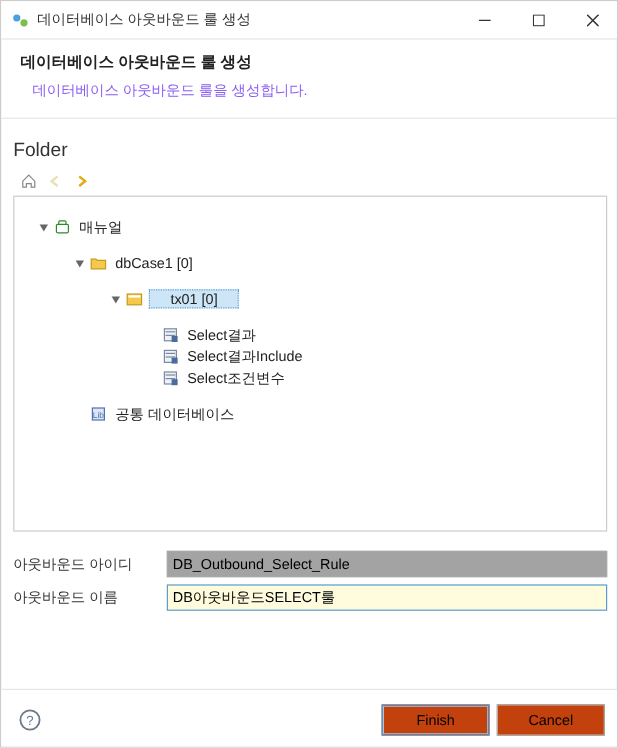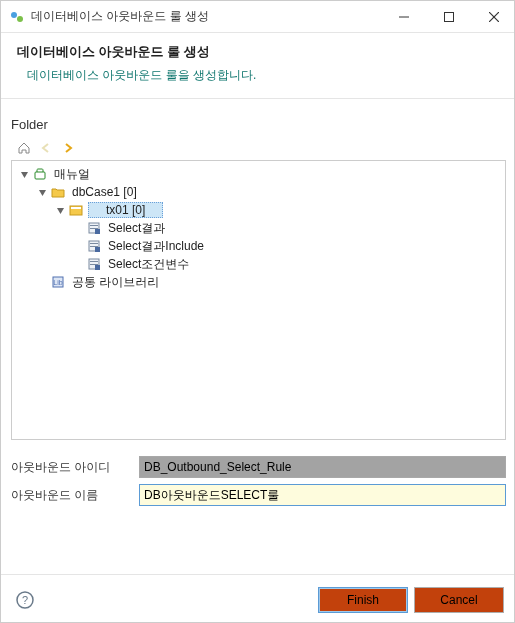--- a/index.html
+++ b/index.html
@@ -6,30 +6,30 @@
   body { margin: 0; background: #fff; width: 515px; height: 623px; overflow: hidden; border: 1px solid #ccc; }
   
   .titlebar { height: 32px; display: flex; align-items: center; padding: 0 0 0 8px; background: #fff; border-bottom: 1px solid #e5e5e5; }
   .titlebar .icon-slot { width: 16px; height: 16px; margin-right: 6px; display: inline-flex; }
   .titlebar .title-text { font-size: 12px; color: #333; flex: 1; }
   .titlebar .win-controls { display: flex; }
   .titlebar .win-btn { width: 45px; height: 30px; display: flex; align-items: center; justify-content: center; cursor: default; }
   
   .header-section { padding: 10px 16px 14px 16px; border-bottom: 1px solid #e5e5e5; }
   .header-title { font-size: 13px; font-weight: bold; color: #222; margin-bottom: 6px; }
-  .header-subtitle { font-size: 12px; color: #0f766e; padding-left: 10px; }
+  .header-subtitle { font-size: 12px; color: #8b5cf6; padding-left: 10px; }
   
   .content { padding: 18px 10px 0 10px; }
-  .folder-label { font-size: 13px; color: #333; margin-bottom: 4px; }
+  .folder-label { font-size: 16px; color: #333; margin-bottom: 4px; }
   .folder-toolbar { height: 24px; display: flex; align-items: center; gap: 4px; padding: 2px 4px; }
   .tb-btn { width: 18px; height: 18px; display: flex; align-items: center; justify-content: center; }
   .tb-btn.disabled { opacity: 0.4; }
   
   .tree-panel { border: 1px solid #ccc; height: 280px; background: #fff; overflow: auto; padding: 4px 6px; }
-  .tree ul { list-style: none; margin: 0; padding: 0 0 0 18px; }
+  .tree ul { list-style: none; margin: 12px; padding: 0 0 0 18px; }
   .tree > ul { padding-left: 0; }
   .tree li { position: relative; }
   .tree-row { display: flex; align-items: center; height: 18px; font-size: 12px; color: #222; gap: 2px; cursor: default; }
   .tree-row .twisty { width: 12px; display: inline-flex; justify-content: center; color: #555; font-size: 10px; }
   .tree-row .node-icon { width: 16px; height: 16px; display: inline-flex; align-items: center; justify-content: center; margin-right: 2px; }
   .tree-row.selected .label-span { background: #cde6f7; border: 1px dotted #6aa0d8; padding: 0 17px; }
   .label-span { padding: 0 2px; white-space: nowrap; }
   
   .form-area { padding: 16px 0 0 0; }
   .form-row { display: flex; align-items: center; margin-bottom: 6px; }
@@ -202,21 +202,21 @@
               </li>
               <li>
                 <div class="tree-row">
                   <span class="twisty"></span>
                   <span class="node-icon">
                     <svg width="14" height="14" viewBox="0 0 14 14">
                         <rect x="2" y="2" width="10" height="10" fill="#dde6f5" stroke="#5070b0"></rect>
                         <text x="7" y="10" font-size="7" text-anchor="middle" fill="#5070b0">Lib</text>
                       </svg>
                   </span>
-                  <span class="label-span">공통 라이브러리</span>
+                  <span class="label-span">공통 데이터베이스</span>
                 </div>
               </li>
             </ul>
           </li>
         </ul>
       </div>
     </div>
 
     <div class="form-area">
       <div class="form-row">

